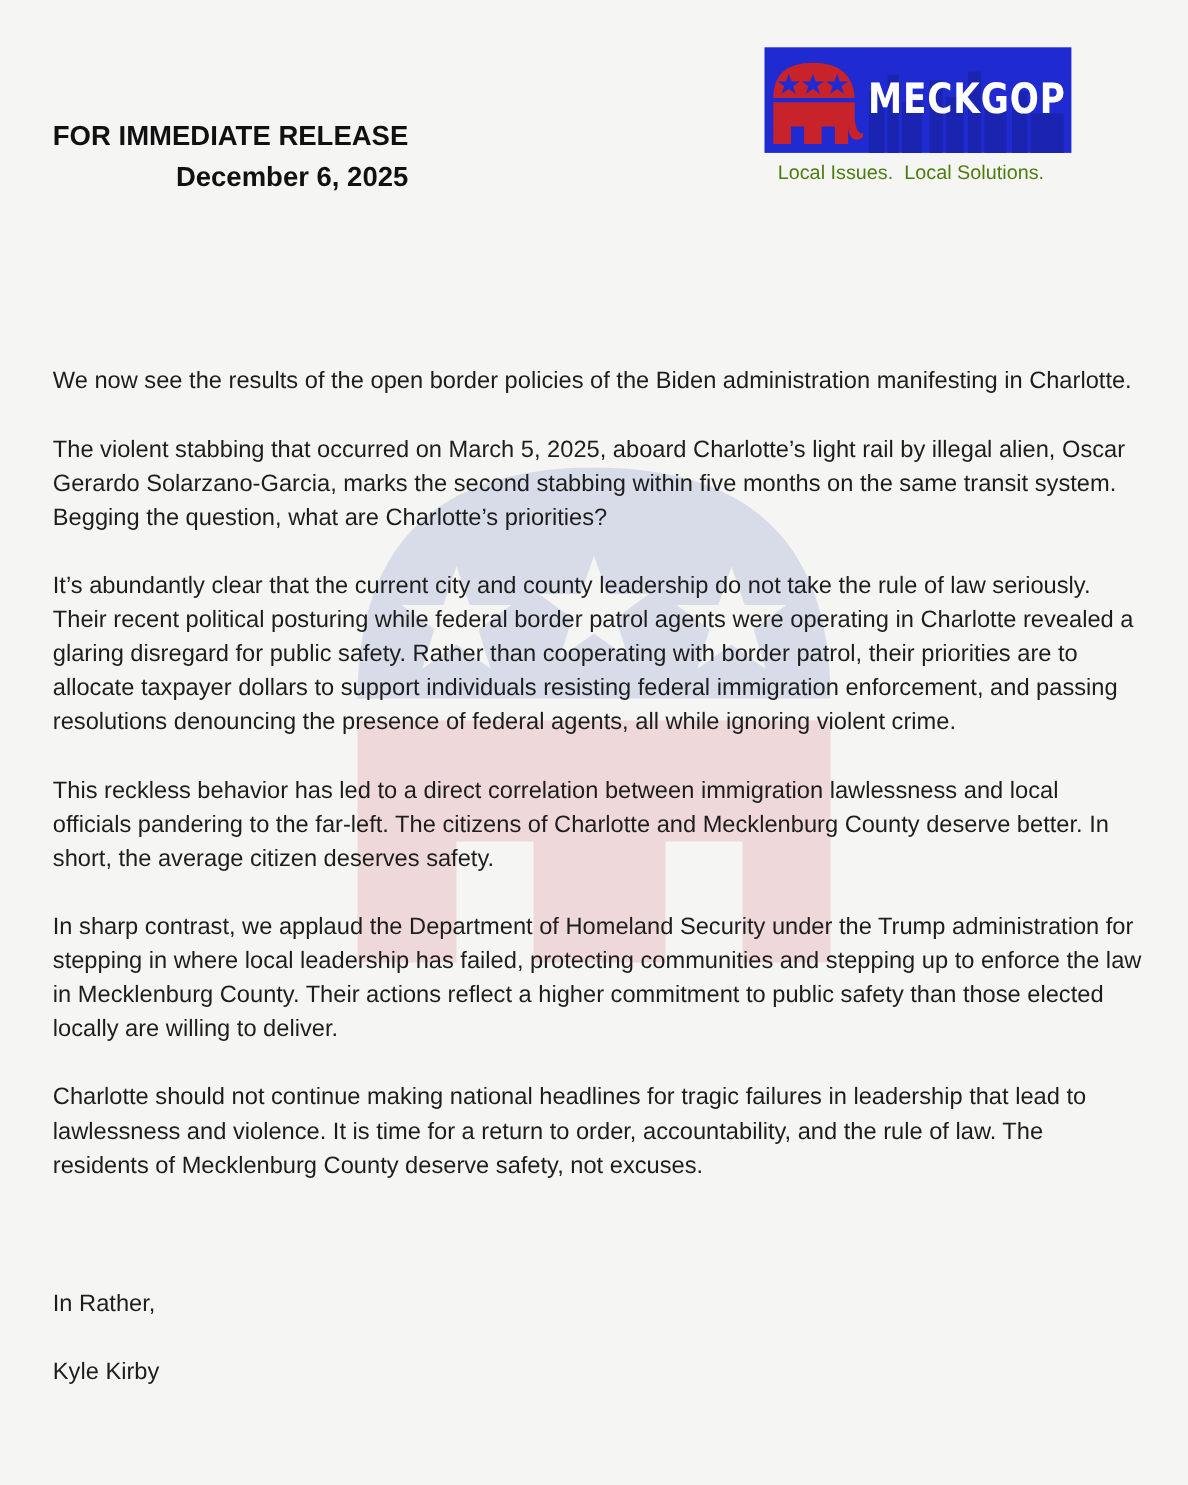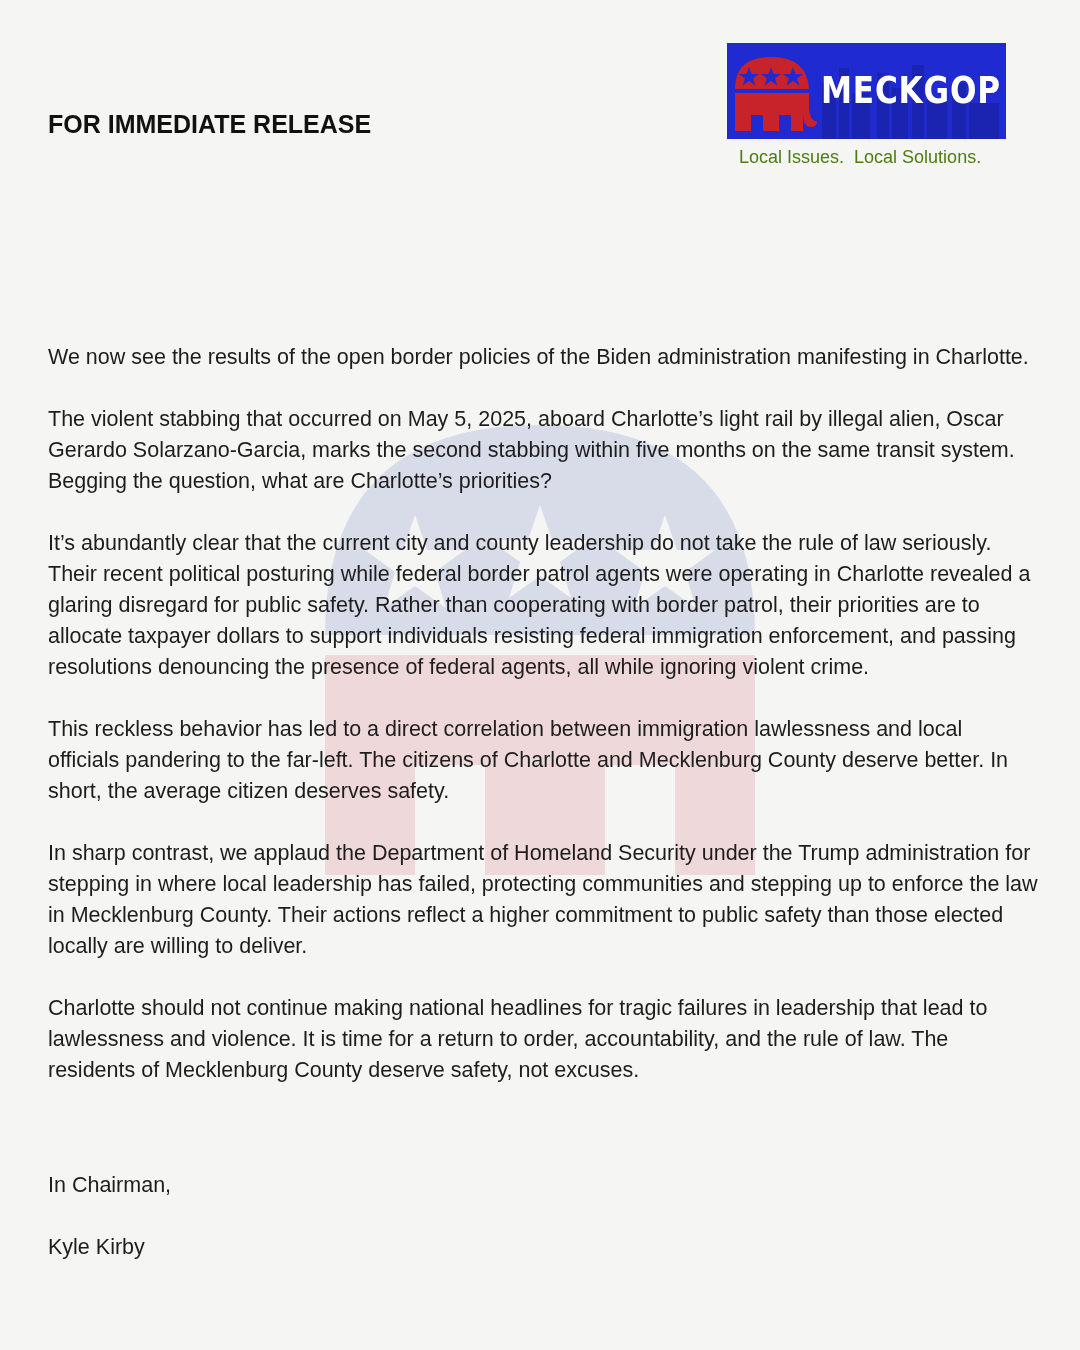--- a/index.html
+++ b/index.html
@@ -18,21 +18,21 @@
       top: 405px;
       width: 470px;
       height: 490px;
       opacity: 0.13;
       pointer-events: none;
     }
     .watermark svg { width: 100%; height: 100%; display: block; }
 
     .logo {
       position: absolute;
-      left: 727px;
+      left: 695px;
       top: 43px;
       width: 279px;
       height: 88px;
     }
     .logo-box {
       position: absolute;
       left: 0; top: 0;
       width: 279px;
       height: 96px;
       background: #1f2bd0;
@@ -97,21 +97,21 @@
 
     .body {
       position: absolute;
       left: 48px;
       top: 326px;
       width: 990px;
       font-size: 21.5px;
       line-height: 31px;
       color: #1d1d1d;
     }
-    .body p { margin: 16px 0 31px 0; }
+    .body p { margin: 5px 0 31px 0; }
 
     .signoff {
       position: absolute;
       left: 48px;
       top: 1170px;
       font-size: 21.5px;
       line-height: 31px;
       color: #1d1d1d;
     }
     .signoff .gap { height: 31px; }
@@ -154,31 +154,32 @@
       <polygon points="60,14 62.5,21 70,21 64,25.5 66.5,32.5 60,28 53.5,32.5 56,25.5 50,21 57.5,21" fill="#1f2bd0"></polygon>
       <path d="M2 40 L76 40 L76 56 Q78 70 84 68 Q84 74 78 74 Q70 74 70 60 L70 78 L58 78 L58 62 L46 62 L46 78 L30 78 L30 62 L18 62 L18 78 L2 78 Z" fill="#c8222a"></path>
     </svg>
     <div class="logo-text">MECKGOP</div>
   </div>
   <div class="logo-tagline">Local Issues.  Local Solutions.</div>
 </div>
 
 <div class="release">
   <div>FOR IMMEDIATE RELEASE</div>
+  <div>December 6, 2025</div>
 </div>
 
 <div class="headline">
 </div>
 
 <div class="body">
   <p>We now see the results of the open border policies of the Biden administration manifesting in Charlotte.</p>
-  <p>The violent stabbing that occurred on May 5, 2025, aboard Charlotte’s light rail by illegal alien, Oscar Gerardo Solarzano-Garcia, marks the second stabbing within five months on the same transit system. Begging the question, what are Charlotte’s priorities?</p>
+  <p>The violent stabbing that occurred on March 5, 2025, aboard Charlotte’s light rail by illegal alien, Oscar Gerardo Solarzano-Garcia, marks the second stabbing within five months on the same transit system. Begging the question, what are Charlotte’s priorities?</p>
   <p>It’s abundantly clear that the current city and county leadership do not take the rule of law seriously. Their recent political posturing while federal border patrol agents were operating in Charlotte revealed a glaring disregard for public safety. Rather than cooperating with border patrol, their priorities are to allocate taxpayer dollars to support individuals resisting federal immigration enforcement, and passing resolutions denouncing the presence of federal agents, all while ignoring violent crime.</p>
   <p>This reckless behavior has led to a direct correlation between immigration lawlessness and local officials pandering to the far-left. The citizens of Charlotte and Mecklenburg County deserve better. In short, the average citizen deserves safety.</p>
   <p>In sharp contrast, we applaud the Department of Homeland Security under the Trump administration for stepping in where local leadership has failed, protecting communities and stepping up to enforce the law in Mecklenburg County. Their actions reflect a higher commitment to public safety than those elected locally are willing to deliver.</p>
   <p>Charlotte should not continue making national headlines for tragic failures in leadership that lead to lawlessness and violence. It is time for a return to order, accountability, and the rule of law. The residents of Mecklenburg County deserve safety, not excuses.</p>
 </div>
 
 <div class="signoff">
-  <div>In Chairman,</div>
+  <div>In Rather,</div>
   <div class="gap"></div>
   <div>Kyle Kirby</div>
 </div>
 
 </body></html>

